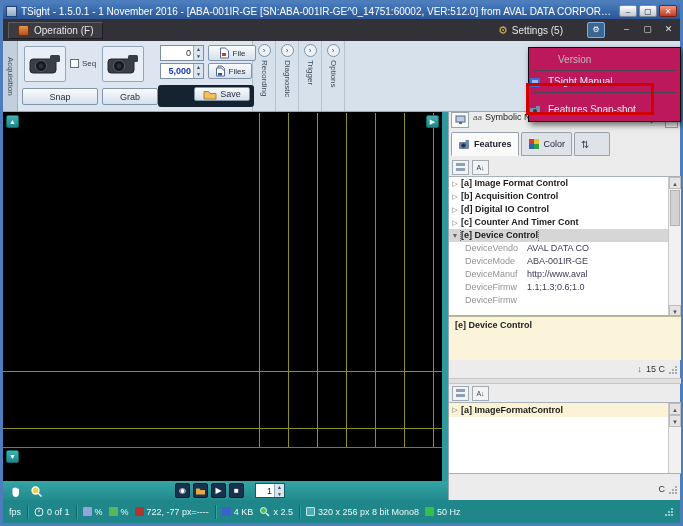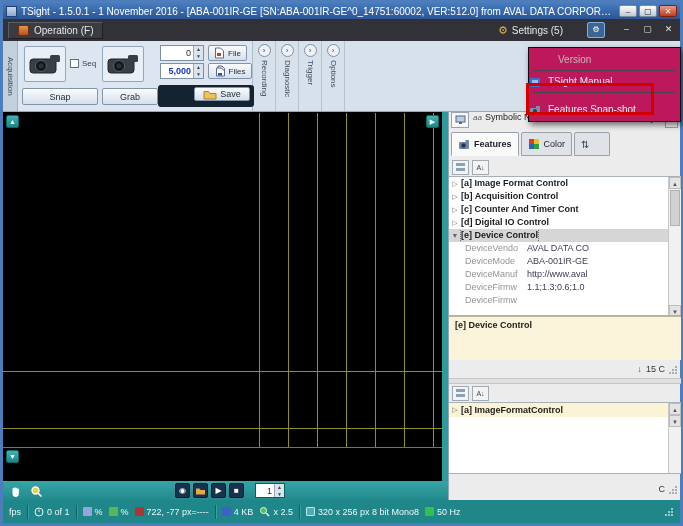--- a/index.html
+++ b/index.html
@@ -192,21 +192,21 @@
             <span>▼</span>
           </span>
       </div>
       <div class="spin blue" style="left:142px;top:22px;">
         <span class="val">5,000</span>
         <span class="spin-arrows">
             <span>▲</span>
             <span>▼</span>
           </span>
       </div>
-      <div class="tb-push" style="left:190px;top:4px;width:39px;height:16px;font-size:8px;justify-content:center;">
+      <div class="tb-push" style="left:190px;top:4px;width:48px;height:16px;font-size:8px;justify-content:center;">
         <svg width="11" height="12">
           <path d="M1.5 1h5l3 3v7h-8z" fill="#fff" stroke="#5a6a8a"></path>
           <rect x="3" y="6" width="4" height="3" fill="#d03a2a"></rect>
         </svg>
         <span>File</span>
       </div>
       <div class="tb-push" style="left:190px;top:22px;width:44px;height:16px;font-size:8px;">
         <svg width="11" height="12">
           <path d="M3 1h4l2.5 2.5V8h-6.5z" fill="#dfe6f2" stroke="#5a6a8a"></path>
           <path d="M1.5 3h5l3 3v5h-8z" fill="#fff" stroke="#5a6a8a"></path>
@@ -346,25 +346,25 @@
       <div class="trow">
           <span class="arr">▷</span>
           <span class="lbl">[a] Image Format Control</span>
         </div>
       <div class="trow">
           <span class="arr">▷</span>
           <span class="lbl">[b] Acquisition Control</span>
         </div>
       <div class="trow">
           <span class="arr">▷</span>
-          <span class="lbl">[c] Counter And Timer Cont</span>
+          <span class="lbl">[d] Digital IO Control</span>
         </div>
       <div class="trow">
           <span class="arr">▷</span>
-          <span class="lbl">[d] Digital IO Control</span>
+          <span class="lbl">[c] Counter And Timer Cont</span>
         </div>
       <div class="trow sel">
           <span class="arr">▼</span>
           <span class="lbl">[e] Device Control</span>
         </div>
       <div class="prow">
           <span class="nm">DeviceVendo</span>
           <span class="vl">AVAL DATA CO</span>
         </div>
       <div class="prow">

